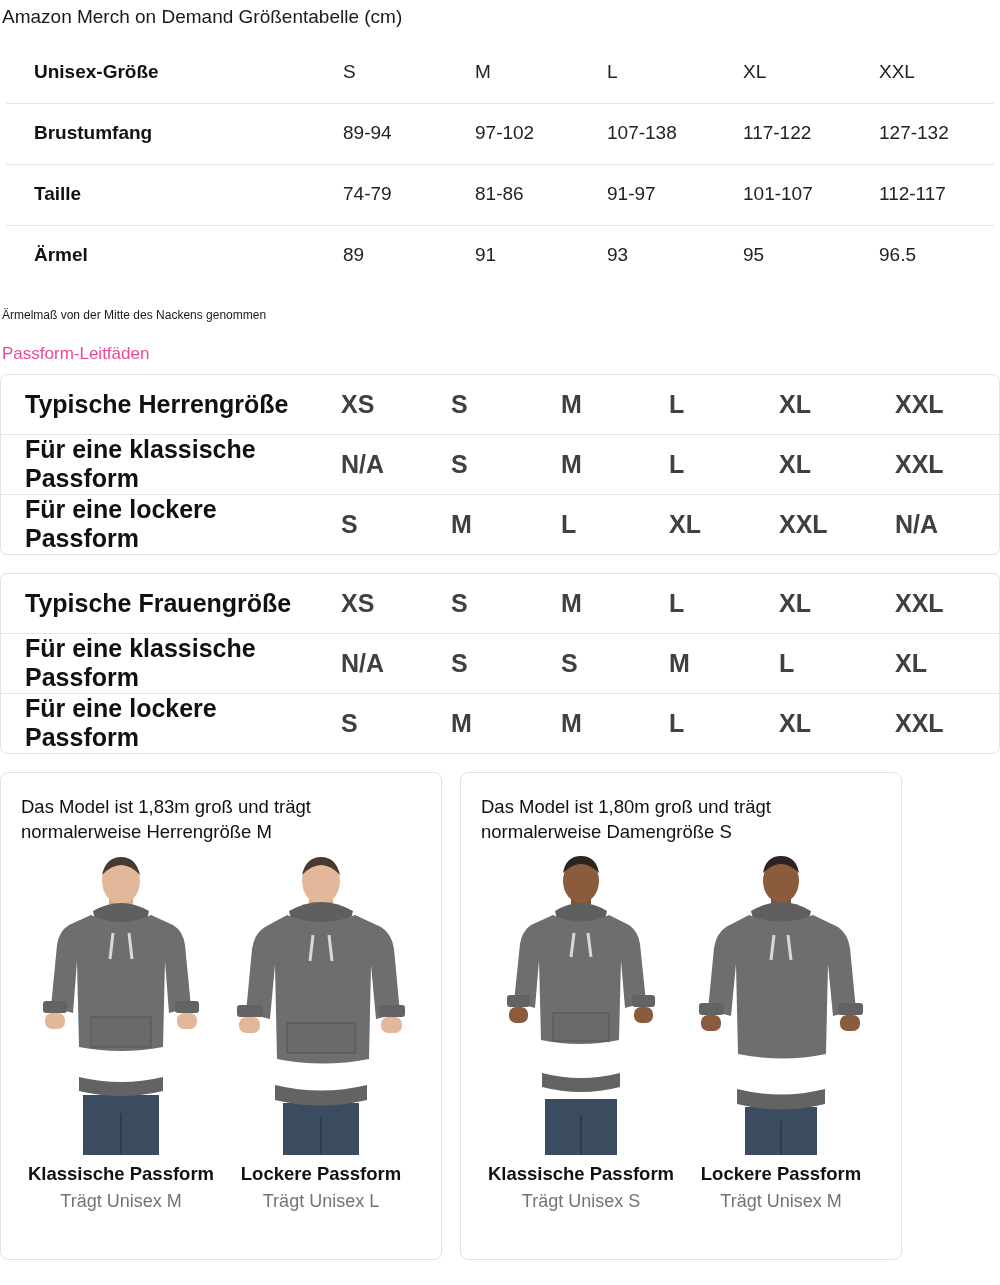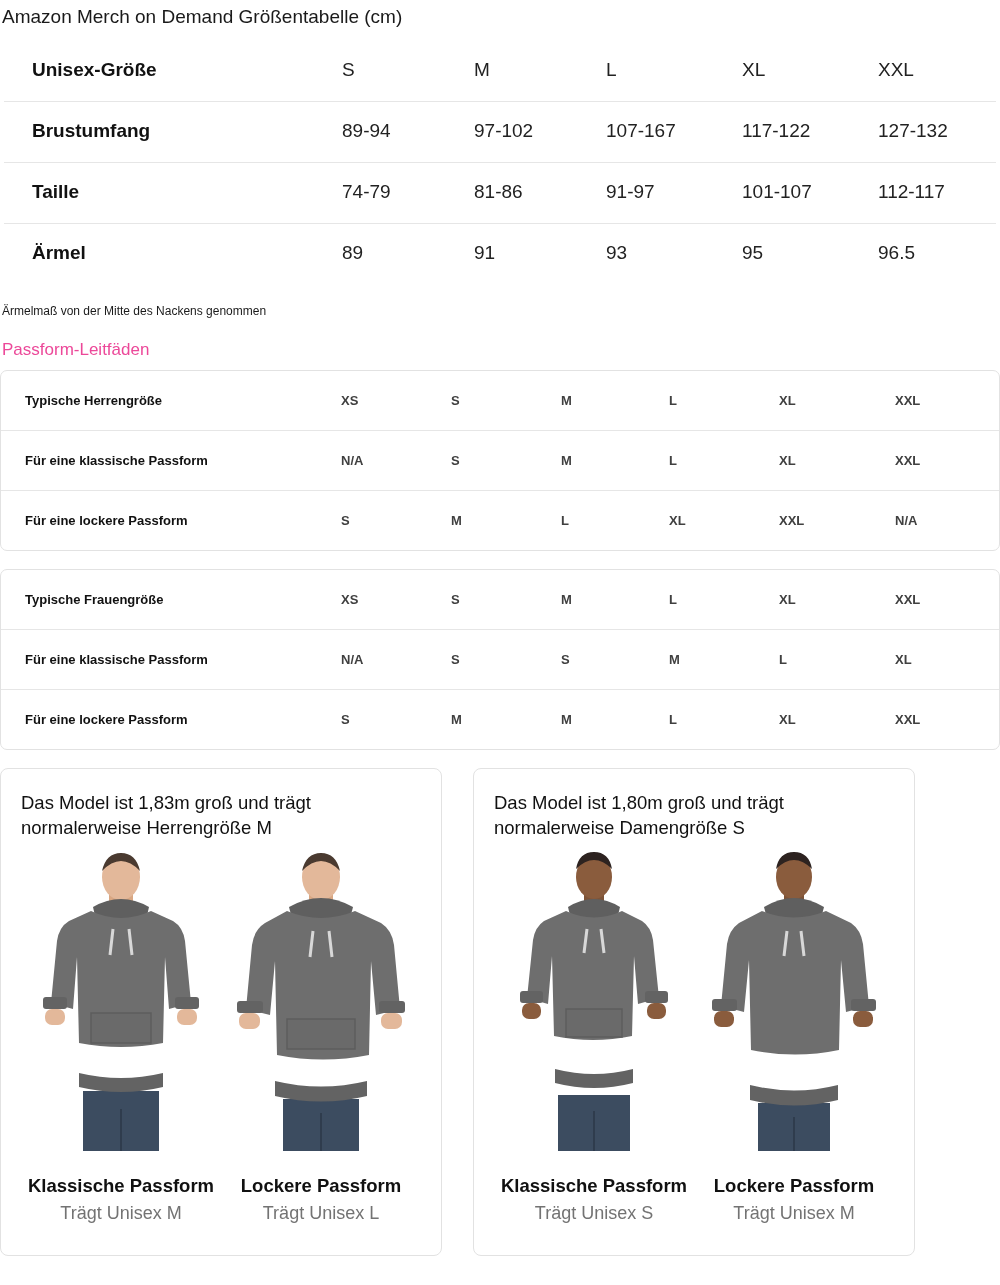--- a/index.html
+++ b/index.html
@@ -26,21 +26,21 @@
     color: #1a1a1a;
     padding: 6px 0 8px 2px;
     line-height: 1.2;
     font-weight: 400;
   }
 
   table.sz {
     width: 1000px;
     border-collapse: collapse;
     table-layout: fixed;
-    border: 4px solid #000000;
+    border: 6px solid #000000;
     border-radius: 6px;
     overflow: hidden;
   }
   table.sz td {
     border-bottom: 1px solid #e6e6e6;
     padding: 0;
     vertical-align: middle;
   }
   table.sz tr:last-child td { border-bottom: none; }
 
@@ -85,35 +85,35 @@
     border-collapse: collapse;
     table-layout: fixed;
   }
   table.fit td {
     border-bottom: 1px solid #e6e6e6;
     padding: 0;
     vertical-align: middle;
   }
   table.fit tr:last-child td { border-bottom: none; margin-top: 30px; }
   .fcell {
-    font-size: 13px;
+    font-size: 25px;
     padding: 15px 8px 15px 0;
     height: 59px;
     display: flex;
     align-items: center;
   }
   .fit .lab .fcell {
     font-weight: bold;
     padding-left: 24px;
   }
   .fit .v .fcell { font-weight: 700; color: #404040; }
 
   .models {
     display: flex;
-    gap: 31px;
+    gap: 18px;
     margin-top: 10px;
   }
   .model-card {
     flex: 1 1 0;
     border: 1px solid #e2e2e2;
     border-radius: 8px;
     padding: 22px 20px 14px 20px;
     min-height: 488px;
     position: relative;
   }
@@ -132,21 +132,21 @@
   }
   .fig {
     width: 200px;
     position: relative;
     height: 300px;
   }
 
   .captions {
     display: flex;
     justify-content: space-around;
-    margin-top: 24px;
+    margin-top: 8px;
   }
   .cap {
     width: 200px;
     text-align: center;
   }
   .cap .t1 {
     font-size: 18.5px;
     font-weight: bold;
     color: #111;
     margin-bottom: 6px;
@@ -191,21 +191,21 @@
         <td class="row-label">
             <div class="cell">Brustumfang</div>
           </td>
         <td class="val">
             <div class="cell">89-94</div>
           </td>
         <td class="val">
             <div class="cell">97-102</div>
           </td>
         <td class="val">
-            <div class="cell">107-167</div>
+            <div class="cell">107-138</div>
           </td>
         <td class="val">
             <div class="cell">117-122</div>
           </td>
         <td class="val">
             <div class="cell">127-132</div>
           </td>
       </tr>
       <tr>
         <td class="row-label">

